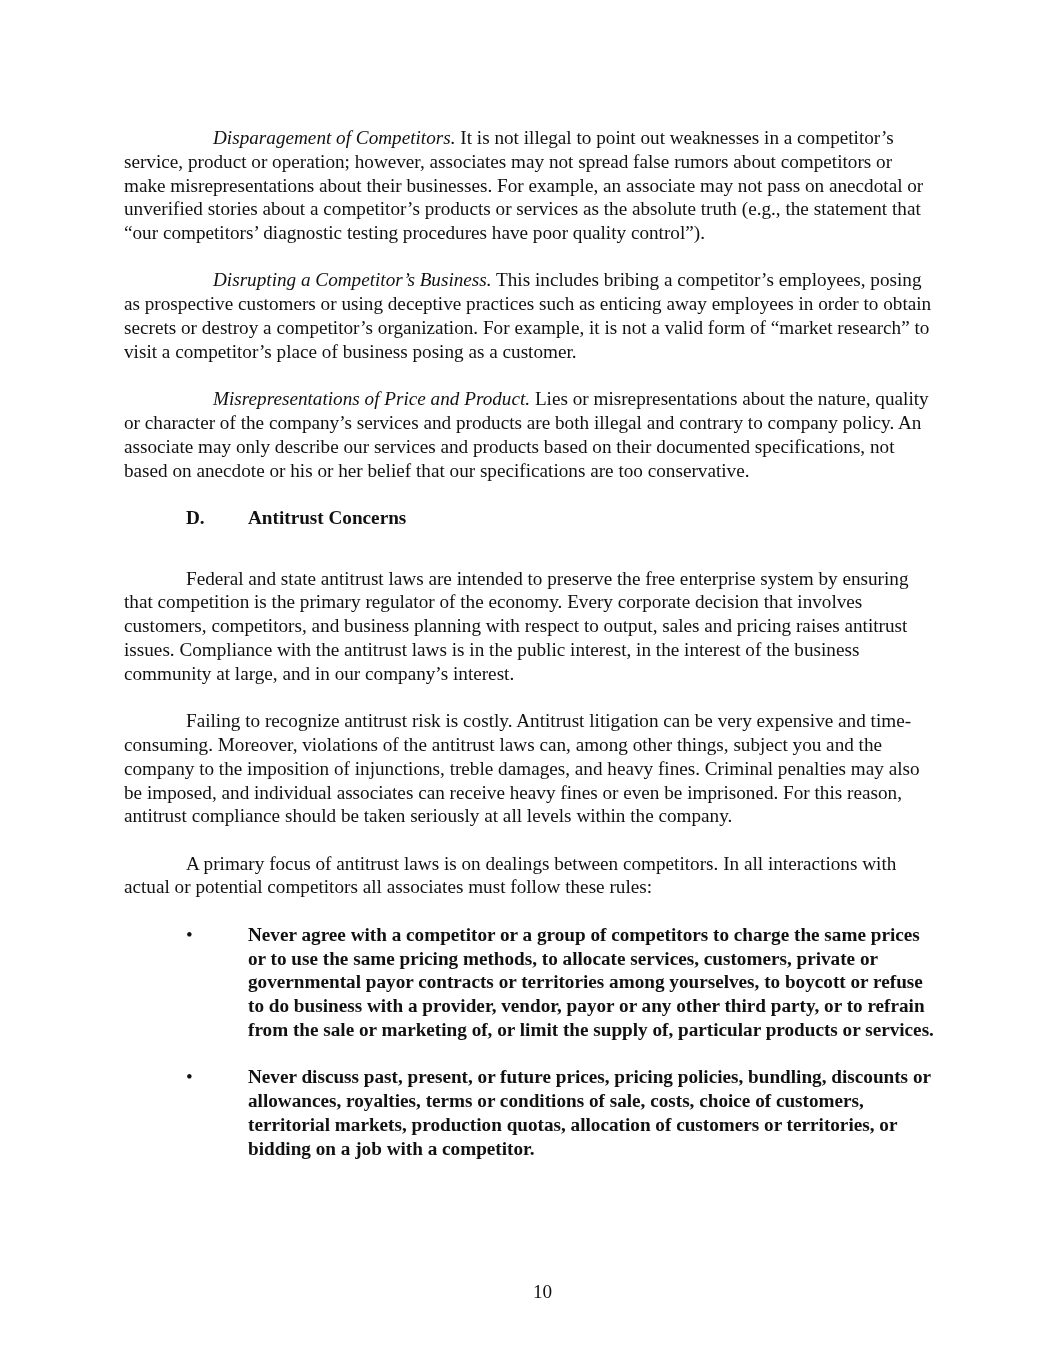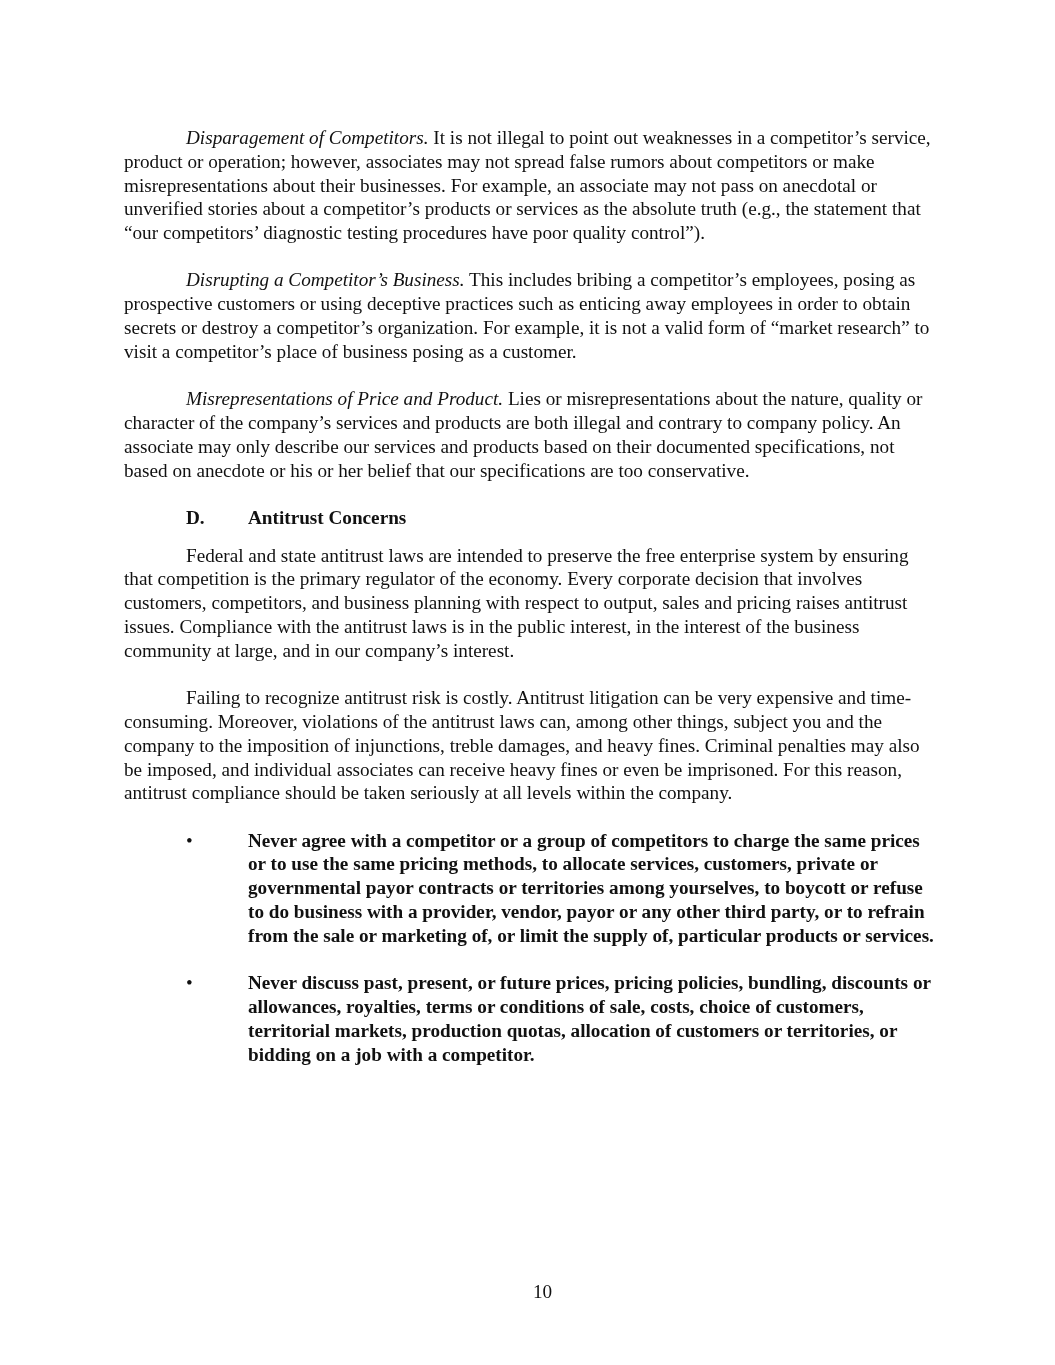--- a/index.html
+++ b/index.html
@@ -1,40 +1,41 @@
 <!DOCTYPE html>
 <html><head>
 <meta charset="utf-8">
 <style>
   html, body { margin: 0; padding: 0; background: #ffffff; }
   body { width: 1055px; height: 1365px; position: relative; overflow: hidden;
          font-family: "Liberation Serif", serif; color: #111; font-size: 19.2px; line-height: 23.8px; }
   .page { position: absolute; left: 124px; top: 126px; width: 810px; }
   p { margin: 0 0 23.5px 0; text-align: left; }
   .indent { text-indent: 62px; }
-  .it { font-style: italic; }
-  .heading { margin: 0 0 14px 0; font-weight: bold; padding-left: 62px; }
+  .it { font-style: italic; margin-left: 27px; }
+  .heading { margin: 0 0 37px 0; font-weight: bold; padding-left: 62px; }
   .heading .letter { display: inline-block; width: 62px; }
   .bullet { display: flex; margin: 0 0 23.5px 0; }
   .bullet .dot { width: 124px; flex: 0 0 124px; padding-left: 62px; box-sizing: border-box; }
   .bullet .txt { flex: 1; font-weight: bold; }
   .pagenum { position: absolute; top: 1280px; left: 15px; width: 1055px; text-align: center; }
 </style>
 </head>
 <body>
 
 <div class="page">
   <p class="indent"><span class="it">Disparagement of Competitors.</span><span> It is not illegal to point out weaknesses in a competitor’s service, product or operation; however, associates may not spread false rumors about competitors or make misrepresentations about their businesses. For example, an associate may not pass on anecdotal or unverified stories about a competitor’s products or services as the absolute truth (e.g., the statement that “our competitors’ diagnostic testing procedures have poor quality control”).</span></p>
   <p class="indent"><span class="it">Disrupting a Competitor’s Business.</span><span> This includes bribing a competitor’s employees, posing as prospective customers or using deceptive practices such as enticing away employees in order to obtain secrets or destroy a competitor’s organization. For example, it is not a valid form of “market research” to visit a competitor’s place of business posing as a customer.</span></p>
   <p class="indent"><span class="it">Misrepresentations of Price and Product.</span><span> Lies or misrepresentations about the nature, quality or character of the company’s services and products are both illegal and contrary to company policy. An associate may only describe our services and products based on their documented specifications, not based on anecdote or his or her belief that our specifications are too conservative.</span></p>
 
   <div class="heading"><span class="letter">D.</span><span>Antitrust Concerns</span></div>
 
   <p class="indent">Federal and state antitrust laws are intended to preserve the free enterprise system by ensuring that competition is the primary regulator of the economy. Every corporate decision that involves customers, competitors, and business planning with respect to output, sales and pricing raises antitrust issues. Compliance with the antitrust laws is in the public interest, in the interest of the business community at large, and in our company’s interest.</p>
   <p class="indent">Failing to recognize antitrust risk is costly. Antitrust litigation can be very expensive and time-consuming. Moreover, violations of the antitrust laws can, among other things, subject you and the company to the imposition of injunctions, treble damages, and heavy fines. Criminal penalties may also be imposed, and individual associates can receive heavy fines or even be imprisoned. For this reason, antitrust compliance should be taken seriously at all levels within the company.</p>
+  <p class="indent">A primary focus of antitrust laws is on dealings between competitors. In all interactions with actual or potential competitors all associates must follow these rules:</p>
 
   <div class="bullet">
       <span class="dot">•</span>
       <span class="txt">Never agree with a competitor or a group of competitors to charge the same prices or to use the same pricing methods, to allocate services, customers, private or governmental payor contracts or territories among yourselves, to boycott or refuse to do business with a provider, vendor, payor or any other third party, or to refrain from the sale or marketing of, or limit the supply of, particular products or services.</span>
     </div>
   <div class="bullet">
       <span class="dot">•</span>
       <span class="txt">Never discuss past, present, or future prices, pricing policies, bundling, discounts or allowances, royalties, terms or conditions of sale, costs, choice of customers, territorial markets, production quotas, allocation of customers or territories, or bidding on a job with a competitor.</span>
     </div>
 </div>

